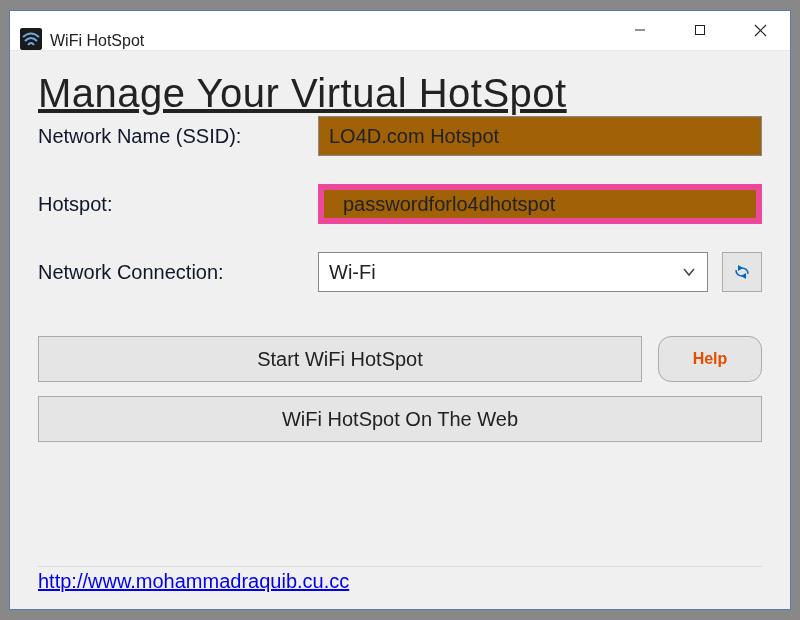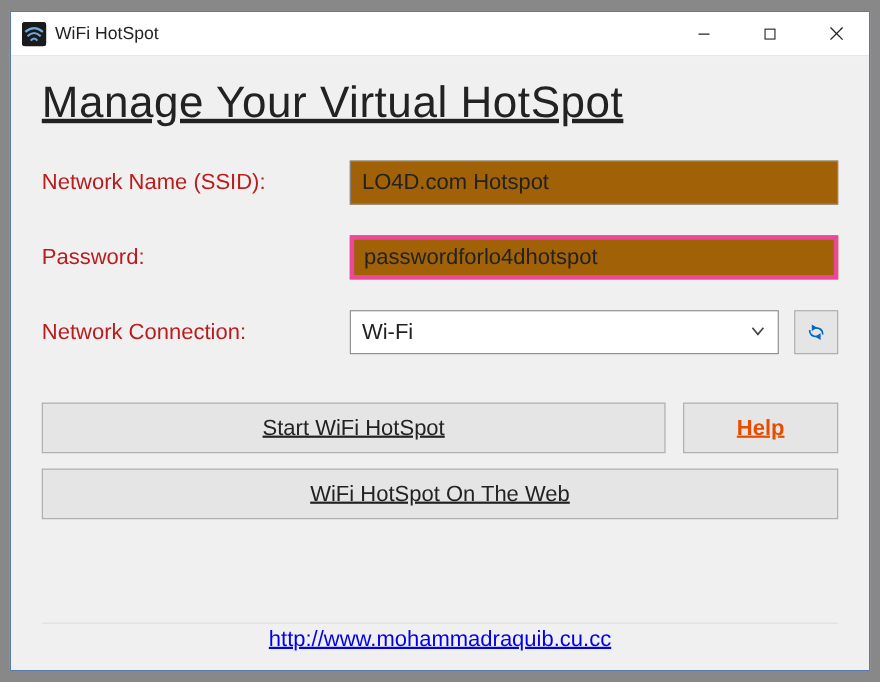--- a/index.html
+++ b/index.html
@@ -19,21 +19,21 @@
       height: 600px;
       background: #fff;
       border: 1px solid #5a7ba8;
       display: flex;
       flex-direction: column;
     }
     .titlebar {
       height: 40px;
       background: #fff;
       display: flex;
-      align-items: center;
+      align-items: flex-end;
       border-bottom: 1px solid #e8e8e8;
     }
     .titlebar-icon {
       width: 22px;
       height: 22px;
       margin-left: 10px;
       margin-right: 8px;
       background: #222;
       border-radius: 3px;
       position: relative;
@@ -62,47 +62,46 @@
       padding: 20px 28px 10px 28px;
       background: #f0f0f0;
       display: flex;
       flex-direction: column;
     }
     .page-title {
       font-size: 40px;
       font-weight: 300;
       color: #222;
       text-decoration: underline;
-      margin-bottom: 30px;
       letter-spacing: 0.5px;
     }
     .form-row {
       display: flex;
       align-items: center;
       margin-bottom: 28px;
     }
     .form-label {
       width: 280px;
       font-size: 20px;
       font-weight: 300;
-      color: #b91c1c;
+      color: #0f172a;
     }
     .form-input {
       flex: 1;
       height: 40px;
       font-size: 20px;
       font-family: inherit;
       font-weight: 300;
       padding: 4px 10px;
       border: 1px solid #888;
       background: #a16207;
       outline: none;
       color: #222;
     }
-    .form-input.focused { border: 4px solid #ec4899; padding: 3px 9px; }
+    .form-input.focused { border: 6px solid #ec4899; padding: 3px 19px; }
     .form-select {
       flex: 1;
       height: 40px;
       font-size: 20px;
       font-family: inherit;
       font-weight: 300;
       padding: 4px 10px;
       border: 1px solid #888;
       background: #fff;
       color: #222;
@@ -140,30 +139,29 @@
       border: 1px solid #aaa;
       background: #e5e5e5;
       font-size: 20px;
       font-family: inherit;
       font-weight: 300;
       color: #222;
       display:flex;
       align-items:center;
       justify-content:center;
       cursor:pointer;
-      text-decoration:underline;
     }
     .btn-start { flex: 1; }
-    .btn-help { width: 141px; color: #e74c00; font-weight: 600; font-size: 20px; }
+    .btn-help { width: 104px; color: #e74c00; font-weight: 600; font-size: 16px; border-radius: 13px; }
     .btn-web { width: 100%; text-align: right; }
     .footer {
       margin-top: auto;
       padding-top: 3px;
       padding-bottom: 6px;
-      text-align: center;
+      text-align: left;
       border-top: 1px solid #ddd;
     }
     .footer-link {
       color: #0000ee;
       text-decoration: underline;
       font-size: 20px;
       font-weight: 300;
     }
   </style>
 </head>
@@ -203,21 +201,21 @@
   <div class="content">
 
     <div class="page-title">Manage Your Virtual HotSpot</div>
 
     <div class="form-row">
       <div class="form-label">Network Name (SSID):</div>
       <input class="form-input" type="text" value="LO4D.com Hotspot" style="">
     </div>
 
     <div class="form-row">
-      <div class="form-label">Password:</div>
+      <div class="form-label">Hotspot:</div>
       <input class="form-input focused" type="text" value="passwordforlo4dhotspot" style="">
     </div>
 
     <div class="form-row">
       <div class="form-label">Network Connection:</div>
       <div class="select-wrap">
         <select class="form-select">
           <option>Wi-Fi</option>
         </select>
         <span class="select-chevron">

